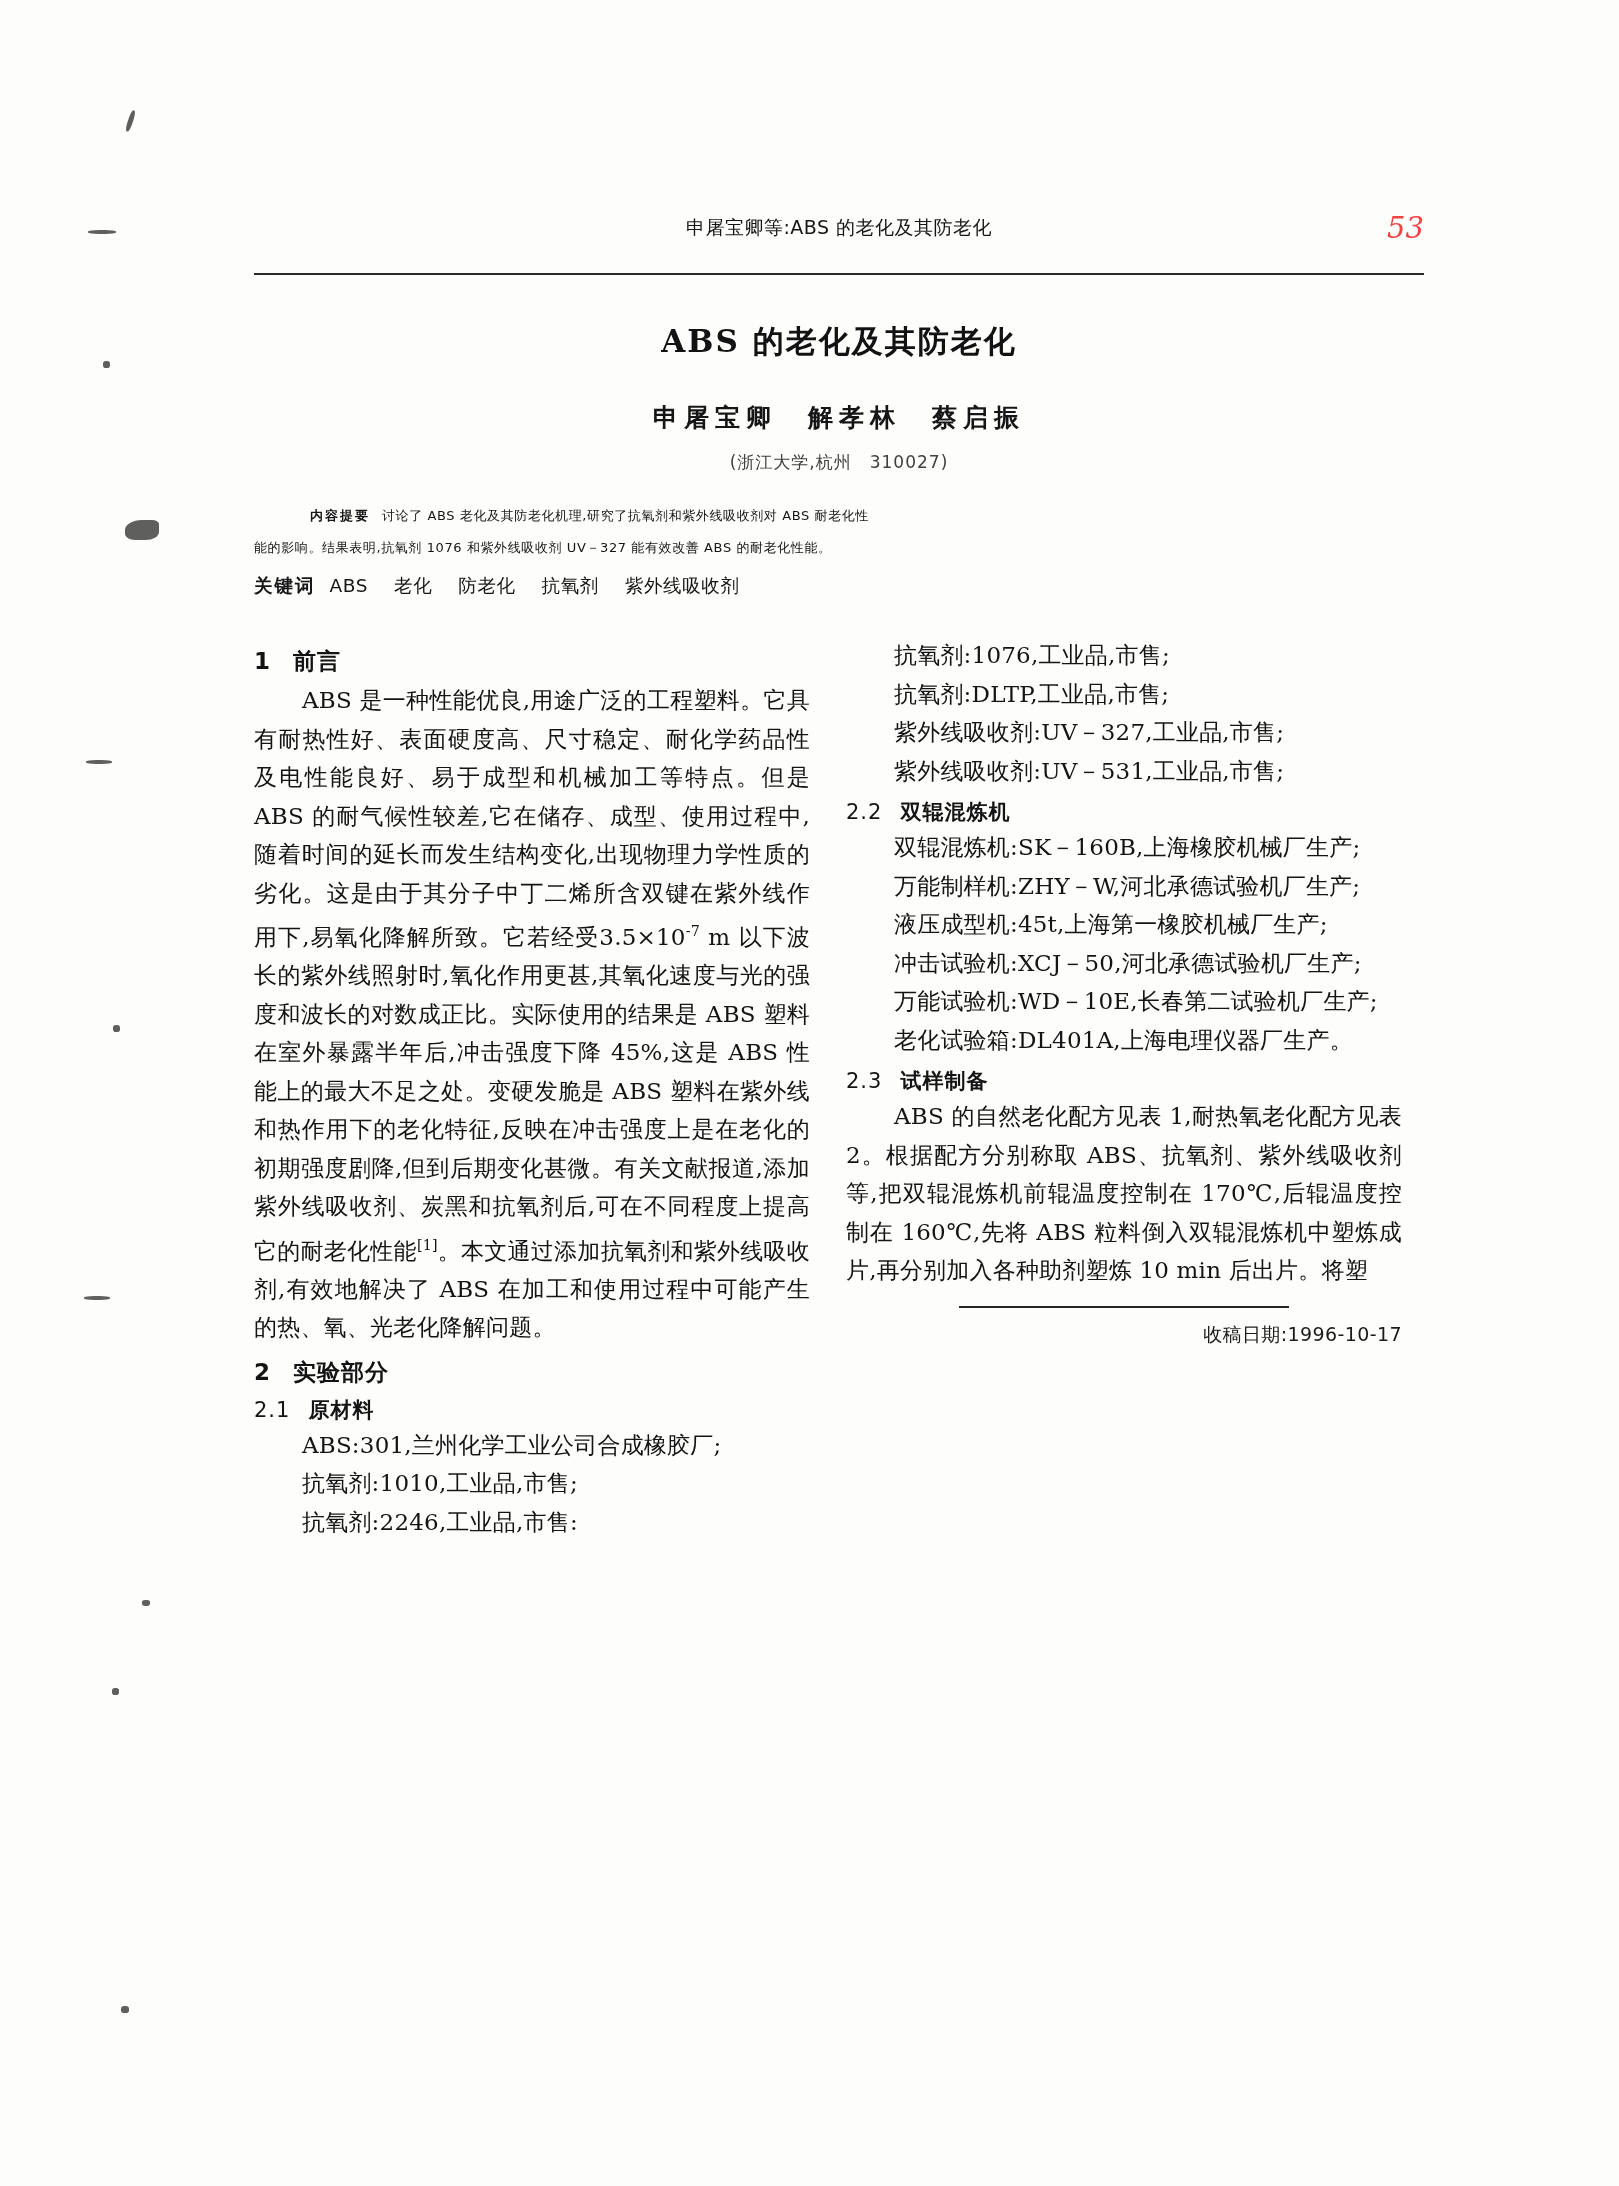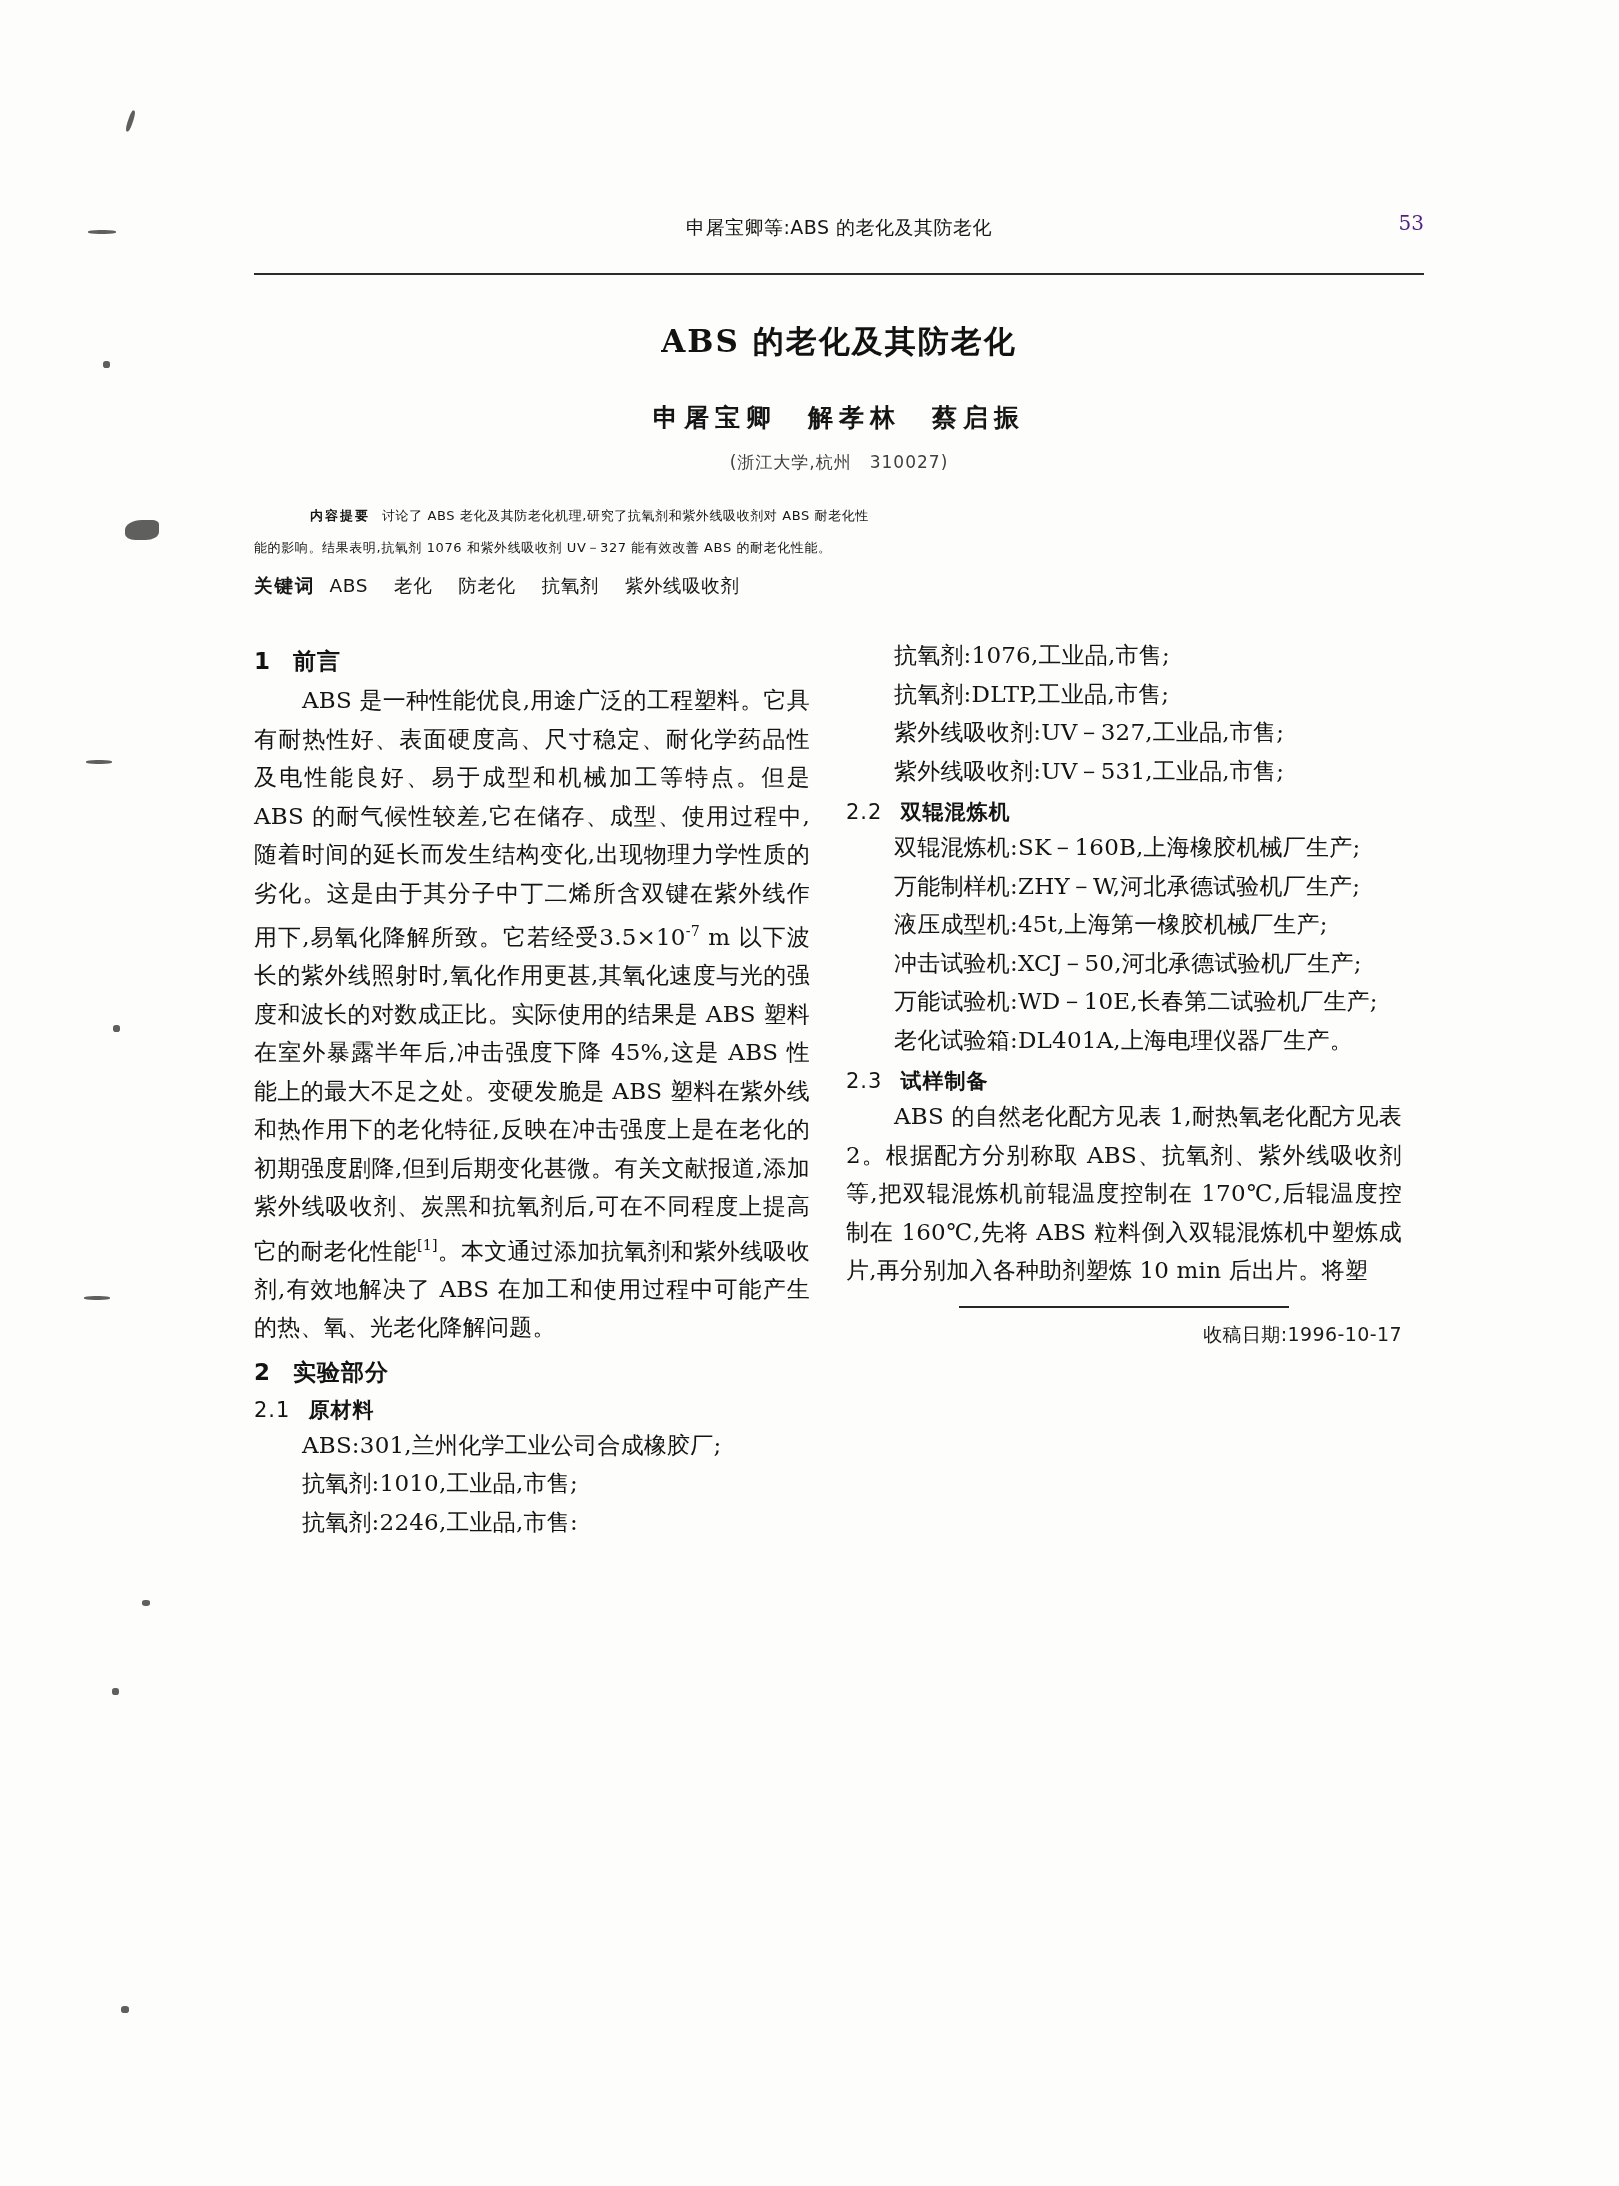--- a/index.html
+++ b/index.html
@@ -46,23 +46,24 @@
     text-align: center;
     font-size: 19px;
     font-family: "DejaVu Sans", "Liberation Sans", sans-serif;
     letter-spacing: 0.5px;
     color: #161616;
   }
   .runhead .rh-page {
     position: absolute;
     right: 0;
     top: -4px;
-    font-size: 20px;
+    font-size: 29px;
     font-family: "DejaVu Serif", serif;
-    color: #4c1d95;
+    color: #ef4444;
+    font-style: italic;
   }
   .rule {
     border-top: 2px solid #2b2b2b;
     margin-top: 12px;
     width: 100%;
   }
   .title {
     text-align: center;
     font-size: 31px;
     font-weight: 700;

